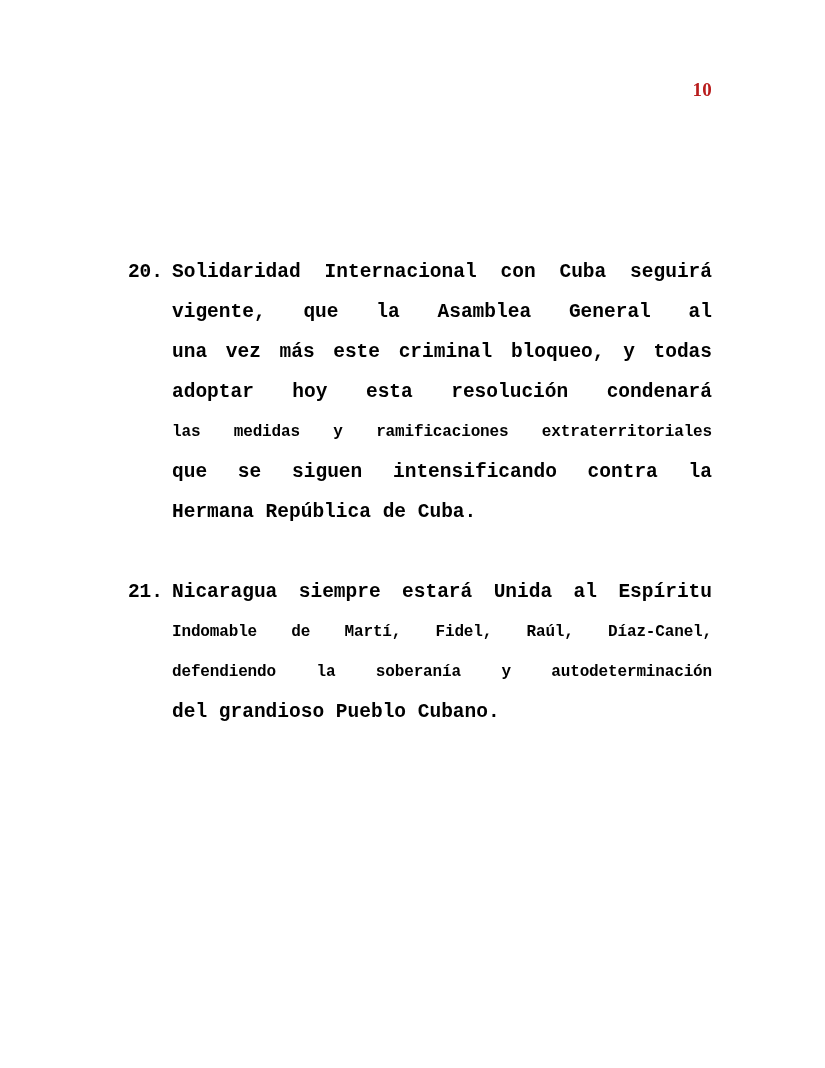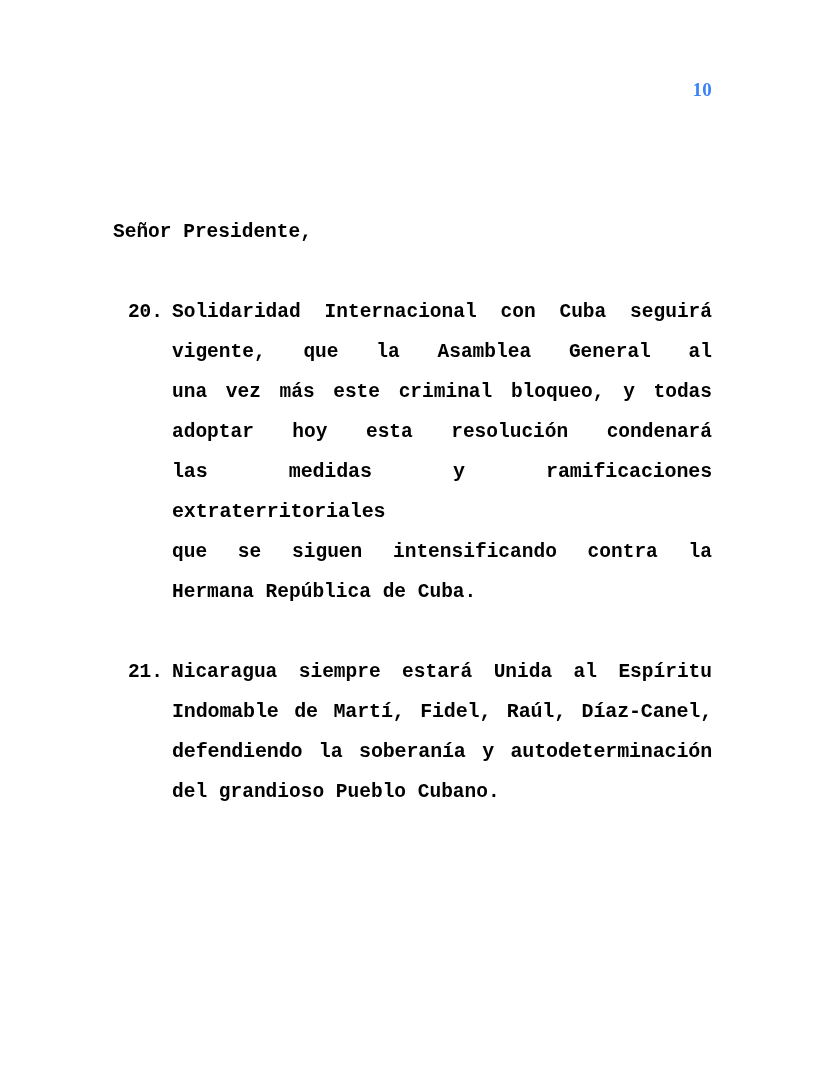--- a/index.html
+++ b/index.html
@@ -20,21 +20,21 @@
   .page-number {
     position: absolute;
     top: 78px;
     left: 0;
     width: 712px;
     text-align: right;
     font-family: "Liberation Serif", "DejaVu Serif", serif;
     font-weight: bold;
     font-size: 19px;
     line-height: 24px;
-    color: #3b82f6;
+    color: #b91c1c;
     letter-spacing: 0.3px;
   }
 
   
   .body {
     position: absolute;
     left: 113px;
     top: 172px;
     width: 599px;           
     color: #000000;
@@ -90,42 +90,39 @@
     font-size: 19.5px;
     line-height: 40px;
   }
   
   .line.last {
     text-align: left;
     text-align-last: left;
   }
   
   .line.condensed {
-    font-size: 20px;
+    font-size: 16px;
     letter-spacing: -0.15px;
   }
 
   .gap-sm { height: 40px; }
   .gap-md { height: 40px; }
 </style>
 </head>
 <body>
 
 <div class="page">
 
   <div class="page-number">10</div>
 
   <div class="body">
 
 
     <div class="gap-sm"></div>
 
-    <div class="para flush">
-      <span class="line last">Señor Presidente,</span>
-    </div>
 
     <div class="gap-md"></div>
 
     <div class="para numbered">
       <span class="marker">20.</span>
       <span class="line">Solidaridad Internacional con Cuba seguirá</span>
       <span class="line">vigente, que la Asamblea General al</span>
       <span class="line">una vez más este criminal bloqueo, y todas</span>
       <span class="line">adoptar hoy esta resolución condenará</span>
       <span class="line condensed">las medidas y ramificaciones extraterritoriales</span>

